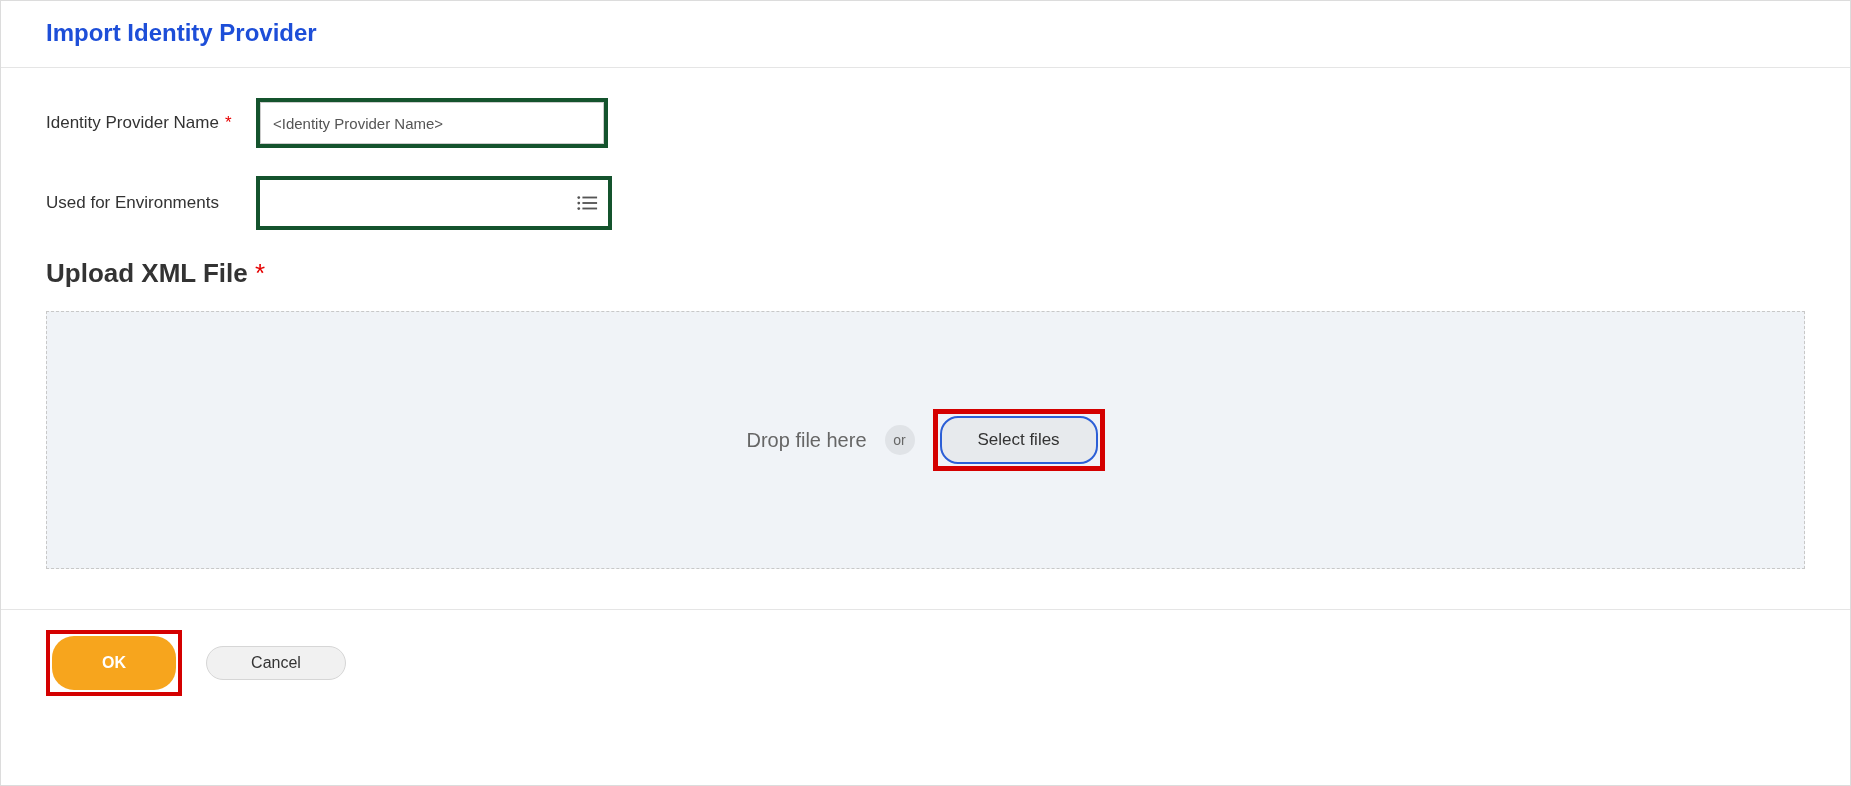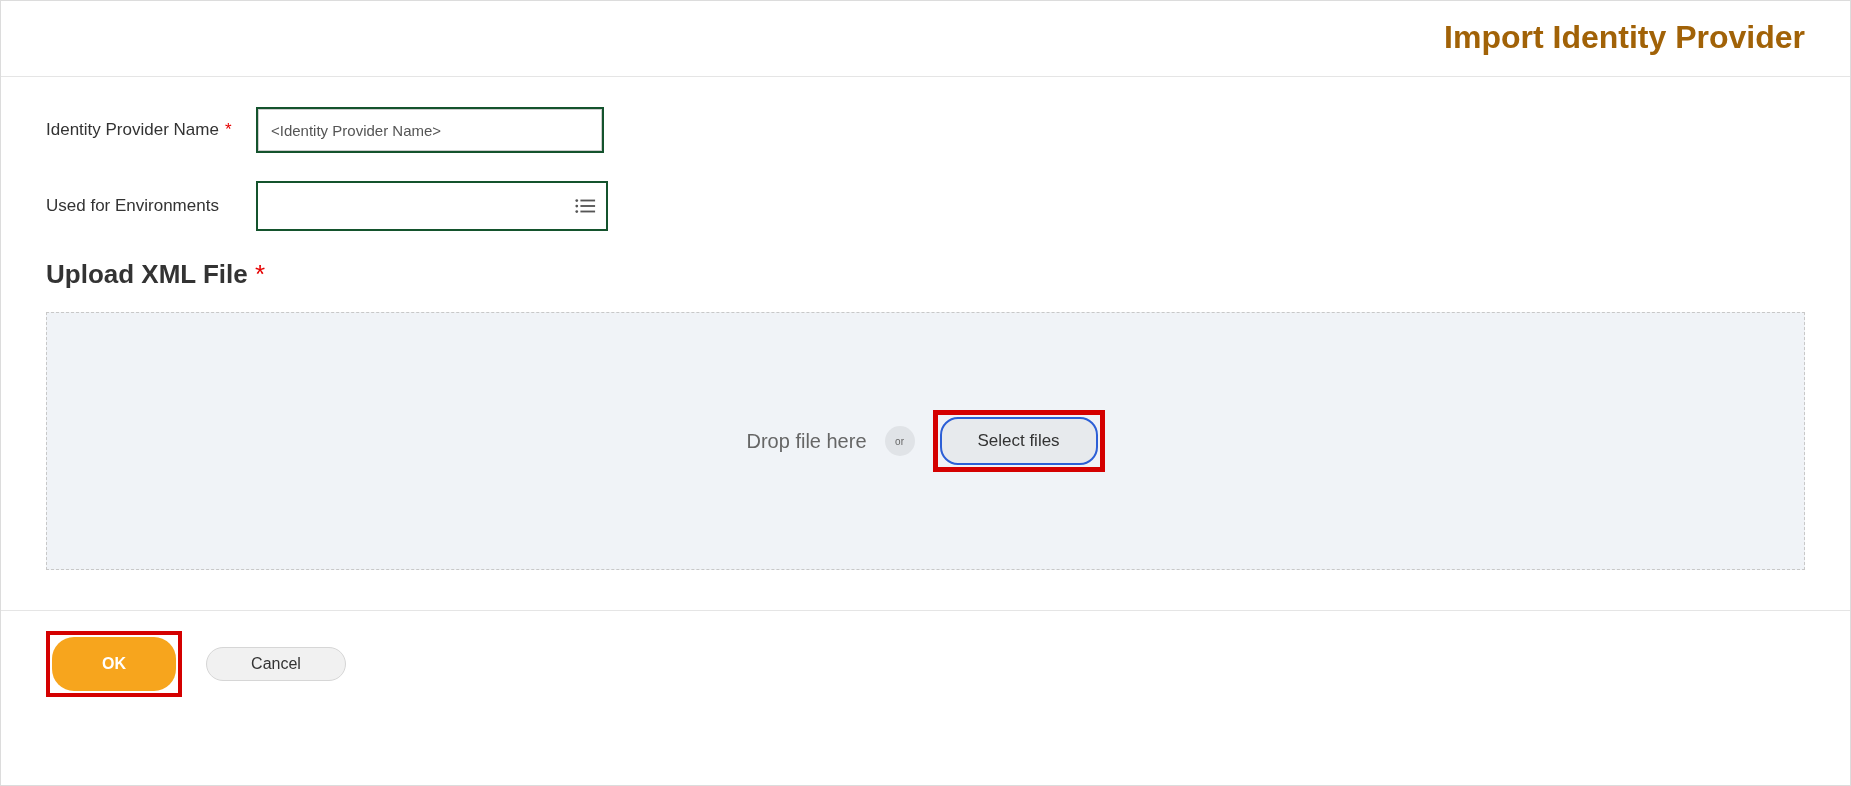--- a/index.html
+++ b/index.html
@@ -12,24 +12,23 @@
       background: #ffffff;
       width: 1851px;
       height: 786px;
       border: 1px solid #dcdcdc;
     }
     .header-section {
       padding: 18px 45px 20px 45px;
       border-bottom: 1px solid #e5e5e5;
     }
     .page-title {
-      font-size: 32px;
+      font-size: 24px;
       font-weight: bold;
-      color: #a16207;
-      text-align: right;
+      color: #1d4ed8;
     }
     .form-section {
       padding: 30px 45px 0 45px;
     }
     .form-row {
       display: flex;
       align-items: center;
       margin-bottom: 28px;
     }
     .form-label {
@@ -38,21 +37,21 @@
       width: 210px;
       display: inline-flex;
       align-items: flex-end;
     }
     .required-asterisk {
       color: #e60000;
       margin-left: 6px;
       font-size: 17px;
     }
     .highlight-box {
-      border: 2px solid #14532d;
+      border: 4px solid #14532d;
       display: inline-flex;
       align-items: flex-start;
     }
     .input-text {
       border: 1px solid #cccccc;
       padding: 10px 12px;
       font-size: 15px;
       color: #555555;
       width: 344px;
       height: 42px;
@@ -103,21 +102,21 @@
       color: #666666;
     }
     .or-circle {
       width: 30px;
       height: 30px;
       border-radius: 50%;
       background: #e0e3e7;
       display: flex;
       align-items: center;
       justify-content: center;
-      font-size: 10px;
+      font-size: 14px;
       color: #666666;
     }
     .select-files-highlight {
       border: 5px solid #d40000;
       padding: 2px;
     }
     .select-files-btn {
       border: 2px solid #2c5fd6;
       background: #e7eaed;
       border-radius: 18px;

